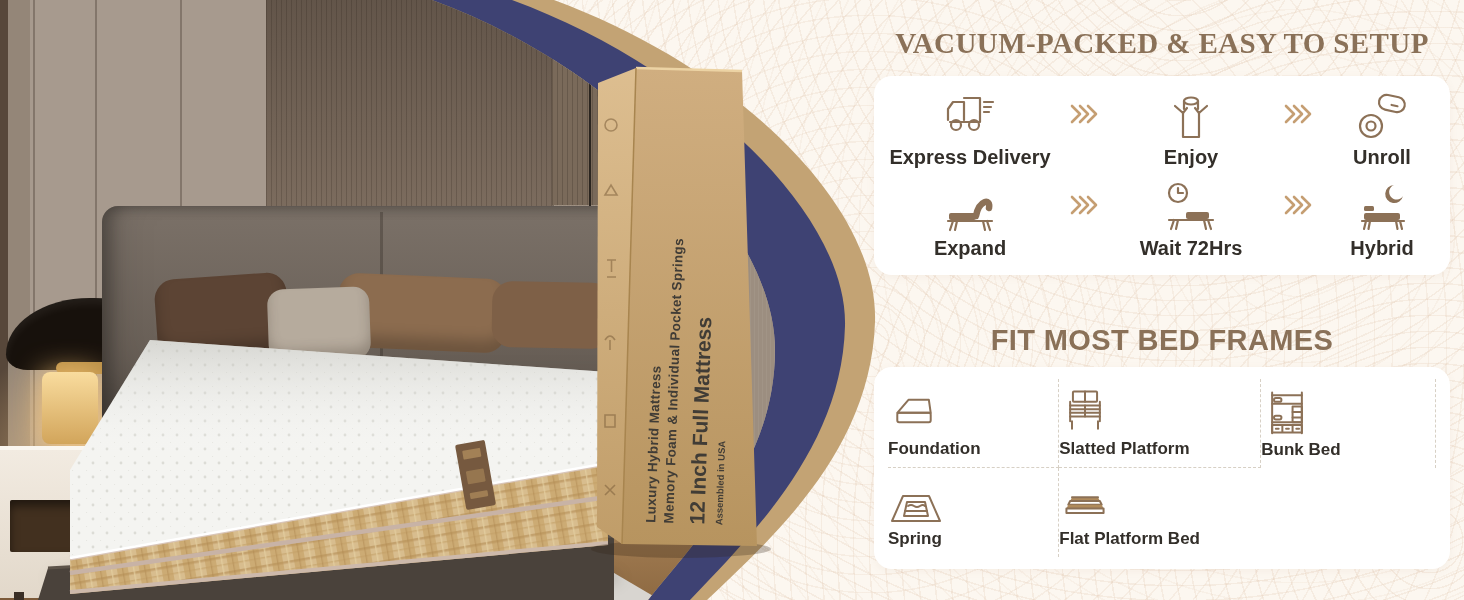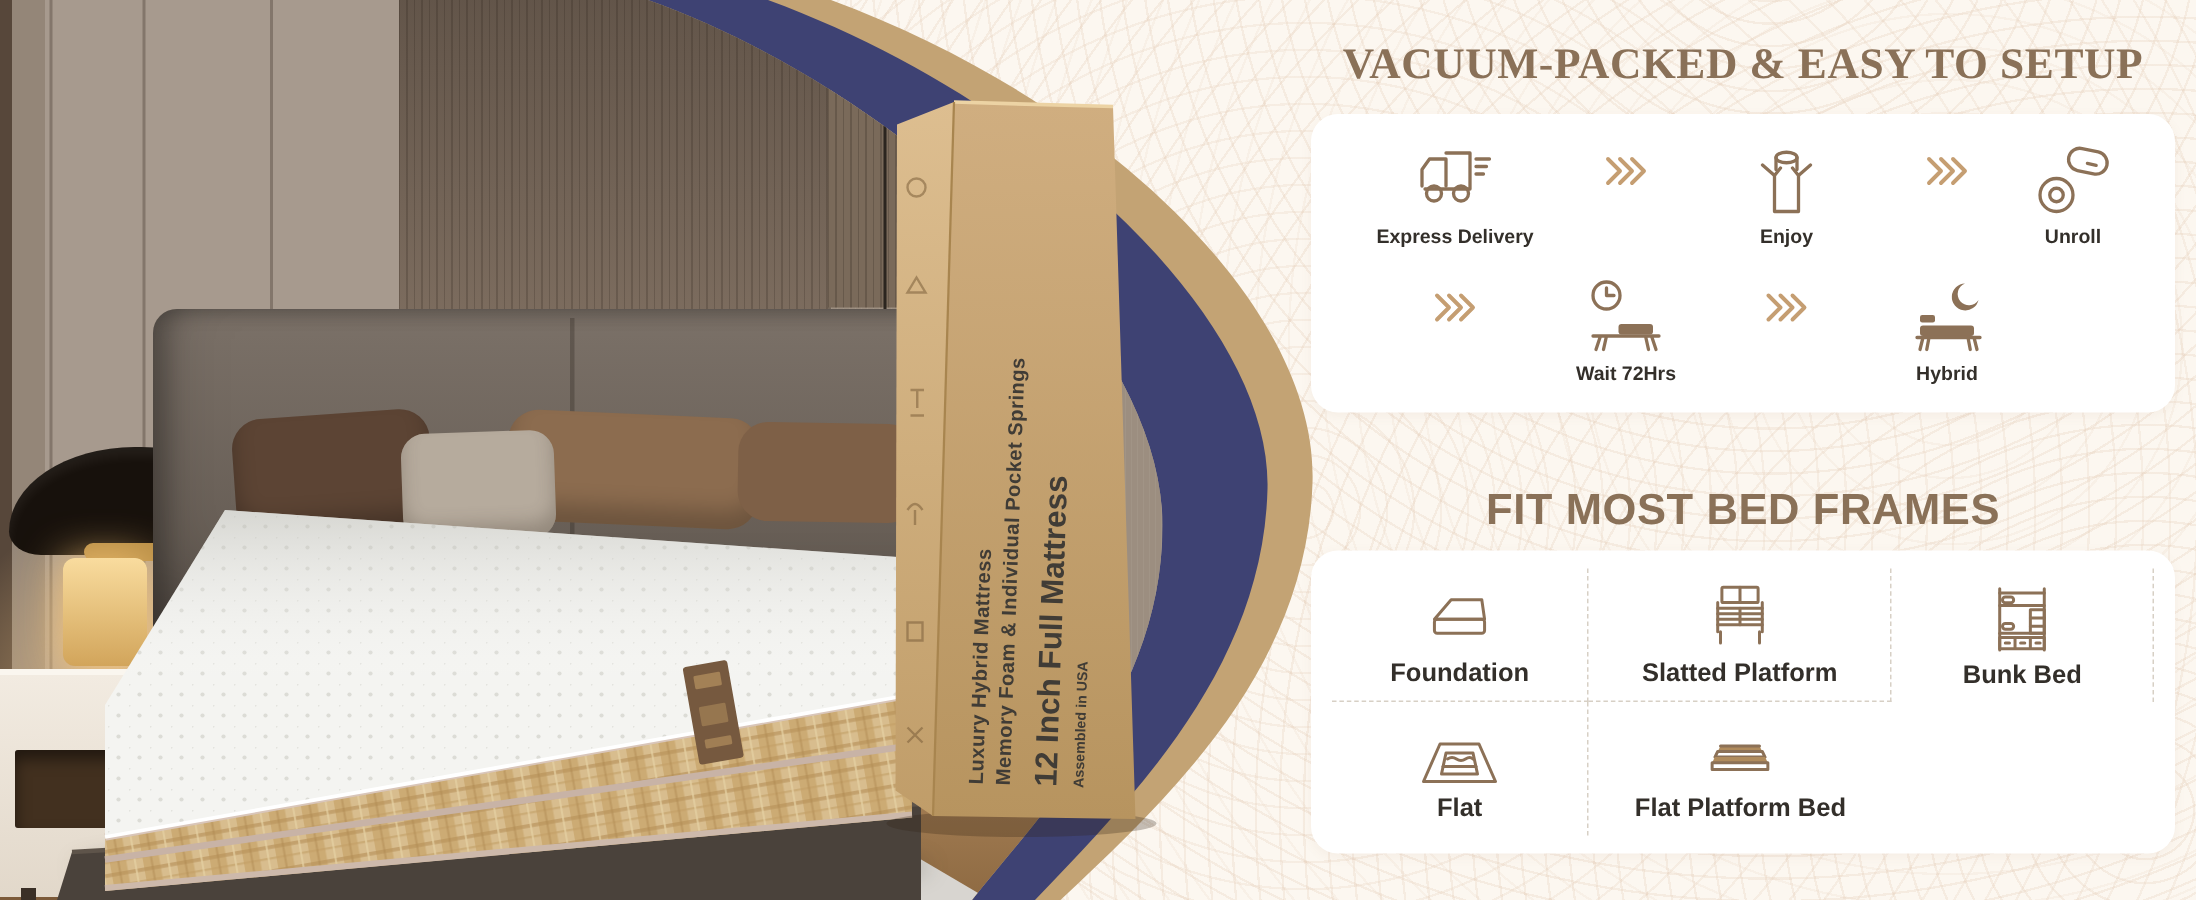--- a/index.html
+++ b/index.html
@@ -88,25 +88,25 @@
   
   .rp{left:866px;top:0;width:592px;height:600px;}
   .rp-title{position:absolute;left:0;width:100%;text-align:center;margin:0;
     color:#8a7158;font-size:29px;font-weight:700;letter-spacing:.4px;}
   .t1{top:27px;font-family:Liberation Serif, serif;} .t2{top:324px;}
   .card{position:absolute;left:8px;width:576px;background:#ffffff;border-radius:18px;
     box-shadow:0 2px 8px rgba(150,120,90,.07);}
   .card1{top:76px;height:199px;display:grid;grid-template-rows:1fr 1fr;padding:8px 6px 10px 10px;box-sizing:border-box;}
   .srow{display:grid;grid-template-columns:172px 56px 158px 56px 112px;align-items:center;justify-items:center;}
   .step{display:flex;flex-direction:column;align-items:center;}
-  .step-label{margin-top:1px;font-size:13px;font-weight:600;color:#332f2a;white-space:nowrap;}
+  .step-label{margin-top:1px;font-size:20px;font-weight:600;color:#332f2a;white-space:nowrap;}
   .arrow{margin-bottom:30px;}
   .card2{top:367px;height:202px;display:grid;grid-template-columns:1fr 1.18fr 1.02fr;grid-template-rows:1fr 1fr;
     padding:12px 14px;box-sizing:border-box;}
-  .fcell{display:flex;flex-direction:column;align-items:center;justify-content:center;gap:4px;}
+  .fcell{display:flex;flex-direction:column;align-items:flex-start;justify-content:center;gap:4px;}
   .br{border-right:1.6px dashed #d7d0c5;}
   .bb{border-bottom:1.6px dashed #d7d0c5;}
   .fcell .step-label{margin-top:0;font-size:17px;}
   .icon{display:block;}
   .icon path,.icon rect,.icon circle,.icon ellipse{vector-effect:non-scaling-stroke;}
 </style>
 </head>
 <body>
 
 <div class="page">
@@ -268,20 +268,28 @@
           <svg class="icon" width="56" height="56" viewBox="0 0 56 56" fill="none" stroke="#8c7157" stroke-width="2.2" stroke-linecap="round" stroke-linejoin="round">
             <circle cx="17" cy="37" r="11"></circle>
               <circle cx="17" cy="37" r="4.5"></circle>
             <rect x="25" y="7" width="26" height="15" rx="7.5" transform="rotate(12 38 14)"></rect>
             <path d="M38 16 h6" transform="rotate(12 38 14)"></path>
           </svg>
           <span class="step-label">Unroll</span>
         </div>
       </div>
       <div class="srow">
+        <div class="step">
+          <svg class="icon" width="56" height="56" viewBox="0 0 56 56" fill="none" stroke="#8c7157" stroke-width="2.2" stroke-linecap="round" stroke-linejoin="round">
+            <path d="M6 41 H50 M11 41 l-3 9 M15 41 l-2 9 M45 41 l3 9 M41 41 l2 9"></path>
+            <rect x="7" y="33" width="27" height="7" rx="2" fill="#8c7157" stroke="none"></rect>
+            <path d="M34 36 C37 20 49 18 47 28" stroke-width="6.5"></path>
+          </svg>
+          <span class="step-label">Expand</span>
+        </div>
         <svg class="arrow" width="30" height="22" viewBox="0 0 30 22" fill="none" stroke="#c59e72" stroke-width="2.6" stroke-linecap="round" stroke-linejoin="round">
           <path d="M3 3 l8 8 -8 8"></path>
             <path d="M11 3 l8 8 -8 8"></path>
             <path d="M19 3 l8 8 -8 8"></path>
         </svg>
         <div class="step">
           <svg class="icon" width="56" height="56" viewBox="0 0 56 56" fill="none" stroke="#8c7157" stroke-width="2.2" stroke-linecap="round" stroke-linejoin="round">
             <circle cx="15" cy="13" r="9"></circle>
             <path d="M15 8 v5 h5"></path>
             <path d="M6 40 H50 M11 40 l-3 9 M15 40 l-2 9 M45 40 l3 9 M41 40 l2 9"></path>
@@ -341,21 +349,21 @@
         </svg>
         <span class="step-label">Bunk Bed</span>
       </div>
       <div class="fcell br">
         <svg class="icon" width="56" height="48" viewBox="0 0 56 48" fill="none" stroke="#8c7157" stroke-width="2" stroke-linecap="round" stroke-linejoin="round">
           <path d="M4 44 L15 19 H41 L52 44 Z"></path>
           <path d="M19 25 h18 l3 14 H16 Z"></path>
           <path d="M17 34 h22"></path>
           <path d="M20 29 q3 -2 6 0 t6 0 t5 0"></path>
         </svg>
-        <span class="step-label">Flat</span>
+        <span class="step-label">Spring</span>
       </div>
       <div class="fcell">
         <svg class="icon" width="52" height="48" viewBox="0 0 56 48" fill="none" stroke="#8c7157" stroke-width="2" stroke-linecap="round" stroke-linejoin="round">
           <path d="M14 20 L42 20 L44 24 L12 24 Z" fill="#b08b5c" stroke="none"></path>
           <path d="M12 24 L44 24 L46 28 L10 28 Z"></path>
           <path d="M10 28 L46 28 L48 32 L8 32 Z" fill="#b08b5c" stroke="none"></path>
           <rect x="8" y="32" width="40" height="5"></rect>
           <path d="M14 20 H42"></path>
         </svg>
         <span class="step-label">Flat Platform Bed</span>

